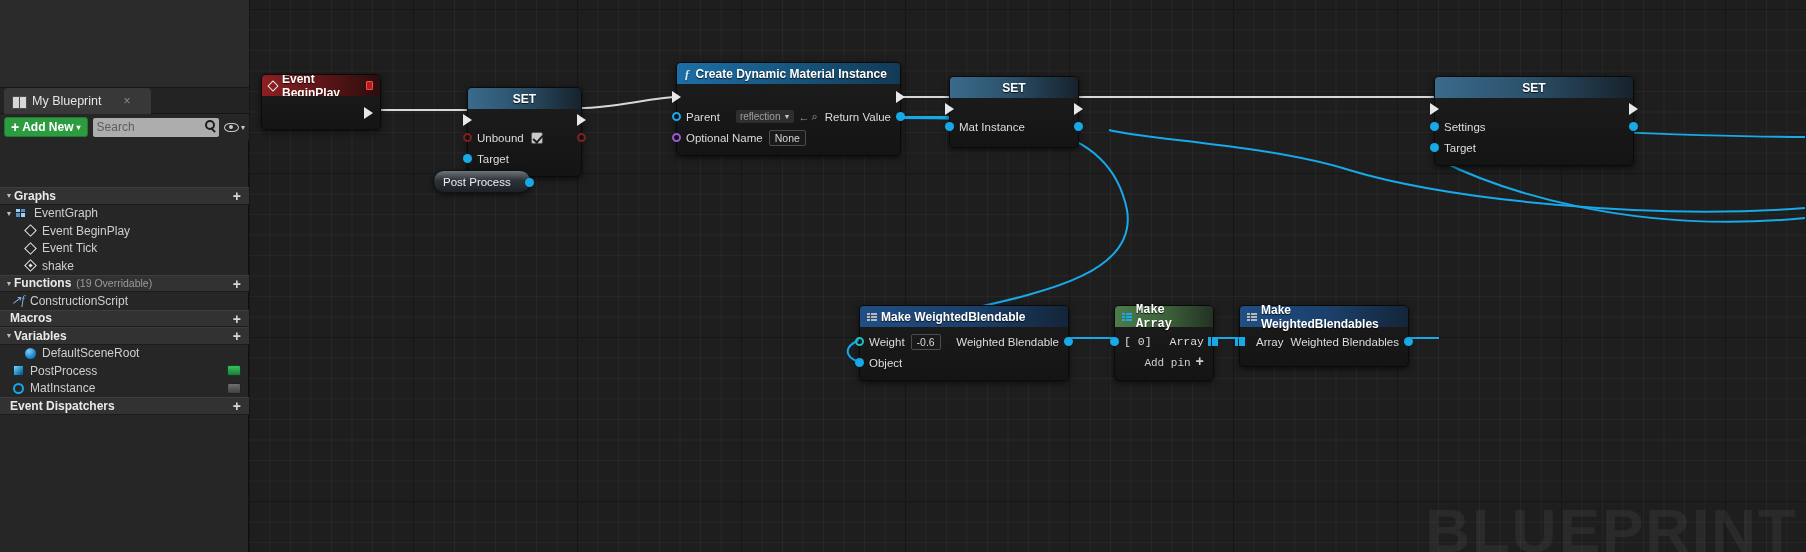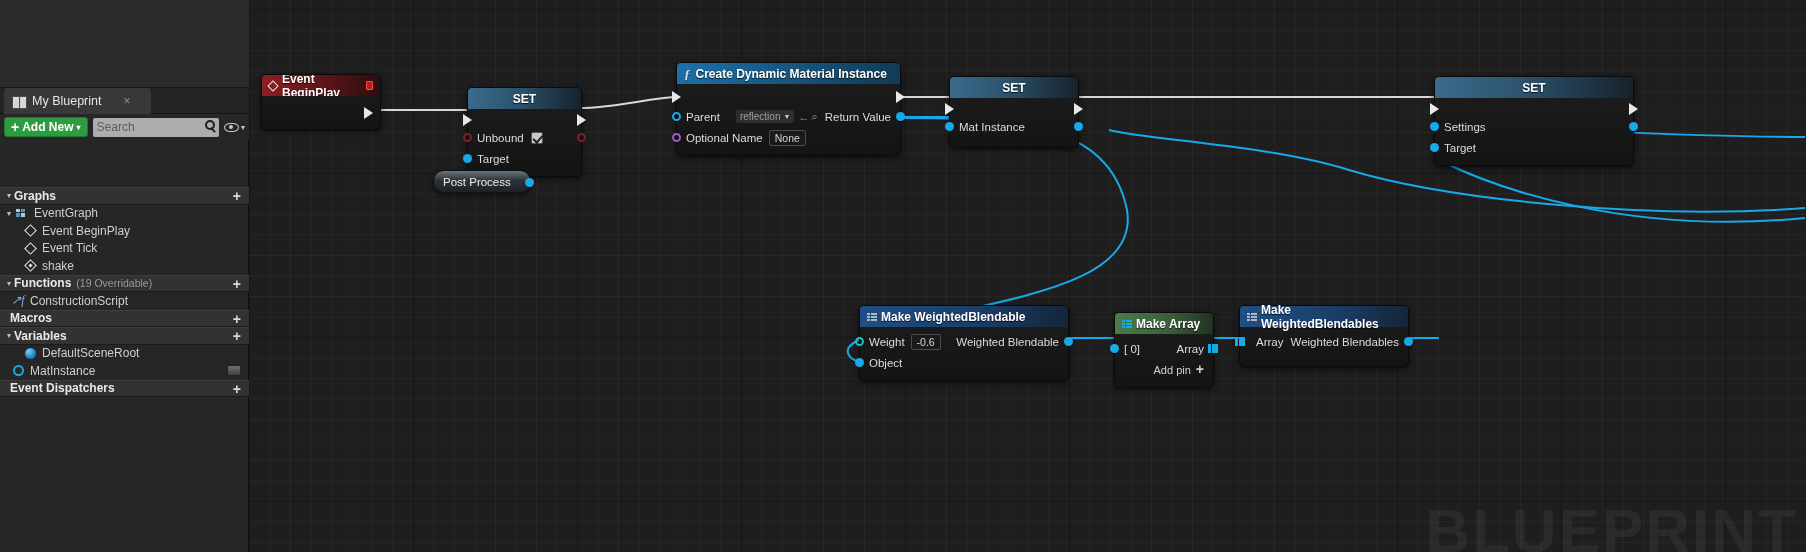--- a/index.html
+++ b/index.html
@@ -323,20 +323,27 @@
 
 
       <div class="row indent3">
         <span class="ic">
             <span class="ic-sphere"></span>
           </span>
         <span class="lbl">DefaultSceneRoot</span>
       </div>
       <div class="row indent2">
         <span class="ic">
+            <span class="ic-pp"></span>
+          </span>
+        <span class="lbl">PostProcess</span>
+        <span class="rowicon-right ic-green"></span>
+      </div>
+      <div class="row indent2">
+        <span class="ic">
             <span class="ic-ring"></span>
           </span>
         <span class="lbl">MatInstance</span>
         <span class="rowicon-right ic-gray"></span>
       </div>
 
       <div class="row section indent2">
         <span class="lbl">Event Dispatchers</span>
         <span class="plusbtn">+</span>
       </div>
@@ -507,21 +514,21 @@
           <span>Weighted Blendable</span>
           <span class="pin-dot blue" style="position:absolute;right:-5px;"></span>
         </div>
         <div class="prow">
           <span class="pin-dot blue" style="position:absolute;left:-5px;"></span>
           <span>Object</span>
         </div>
       </div>
     </div>
 
-    <div class="node" style="left:865px; top:312px; width:100px;">
+    <div class="node" style="left:865px; top:305px; width:100px;font-family:Liberation Mono, monospace;">
       <div class="nhead array">
         <span class="pin-arr" style="width:9px;height:8px;">
           <i></i>
             <i></i>
             <i></i>
             <i></i>
             <i></i>
             <i></i>
             <i></i>
             <i></i>

